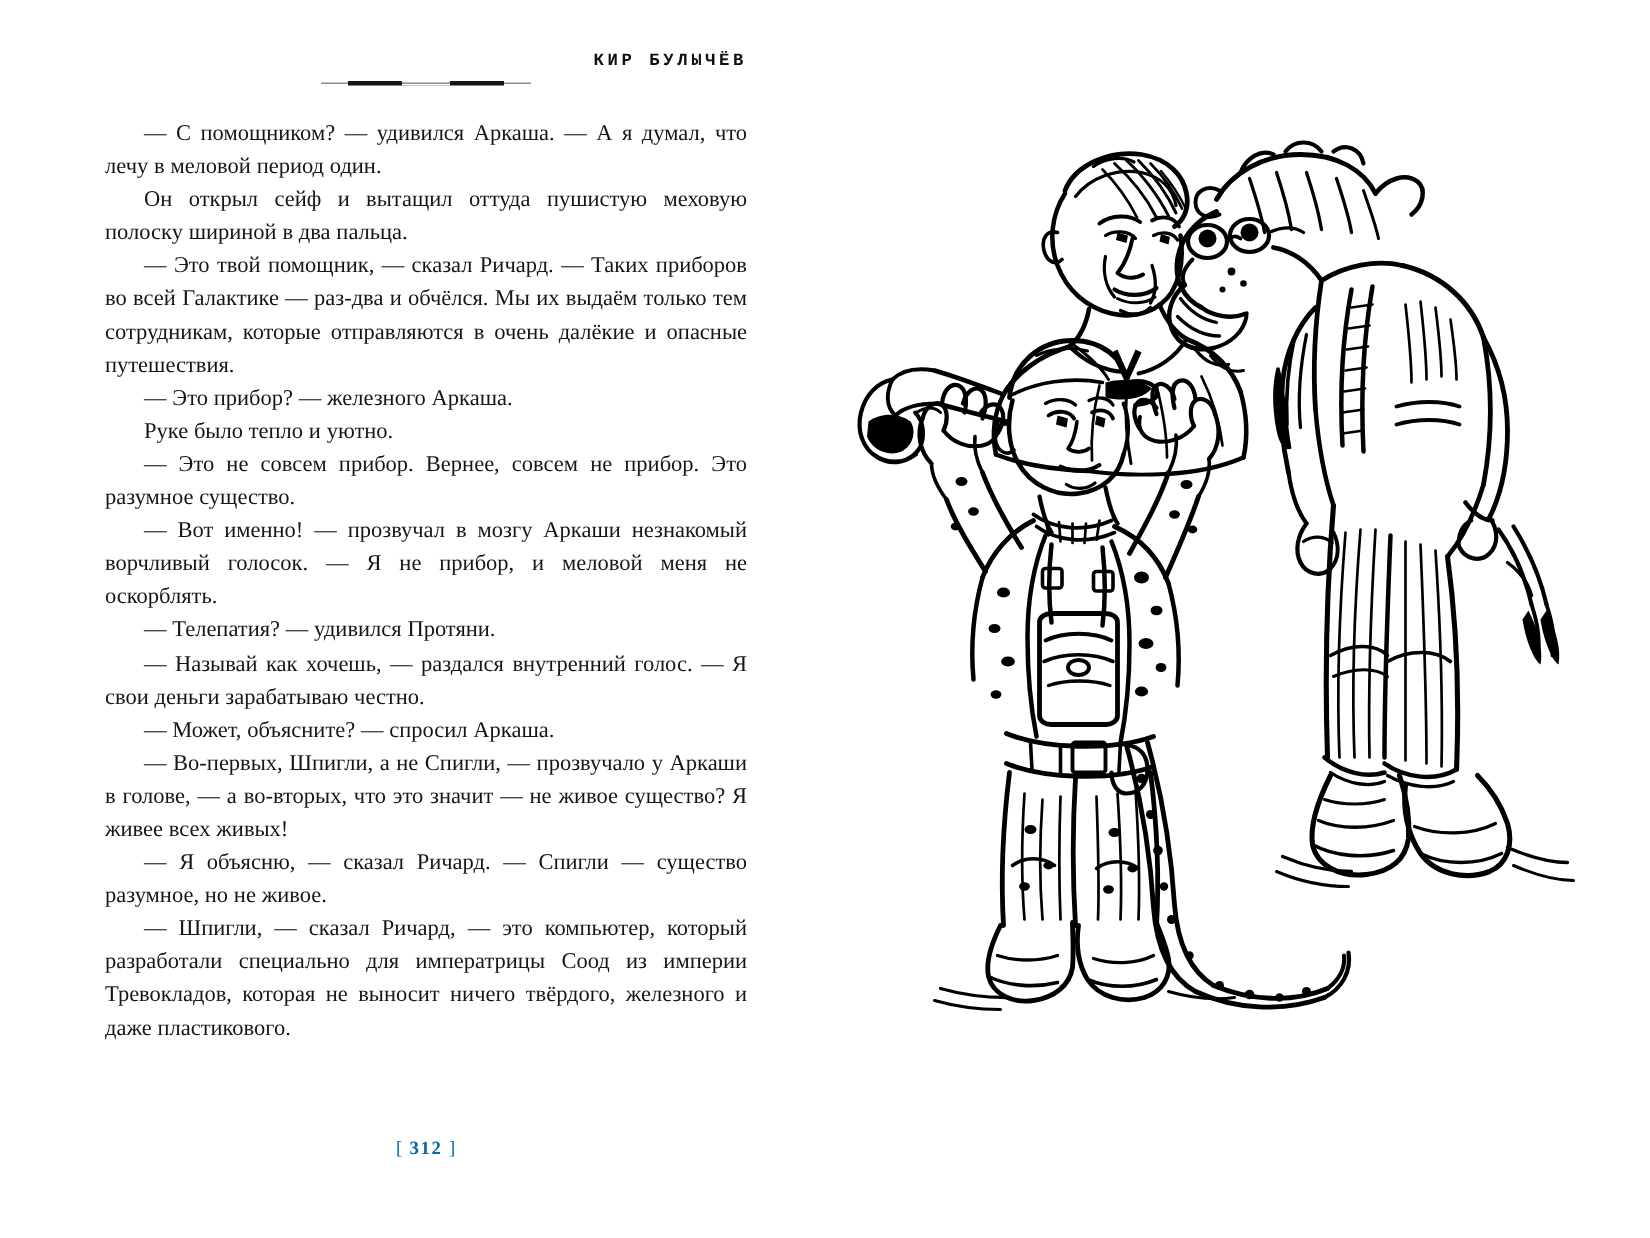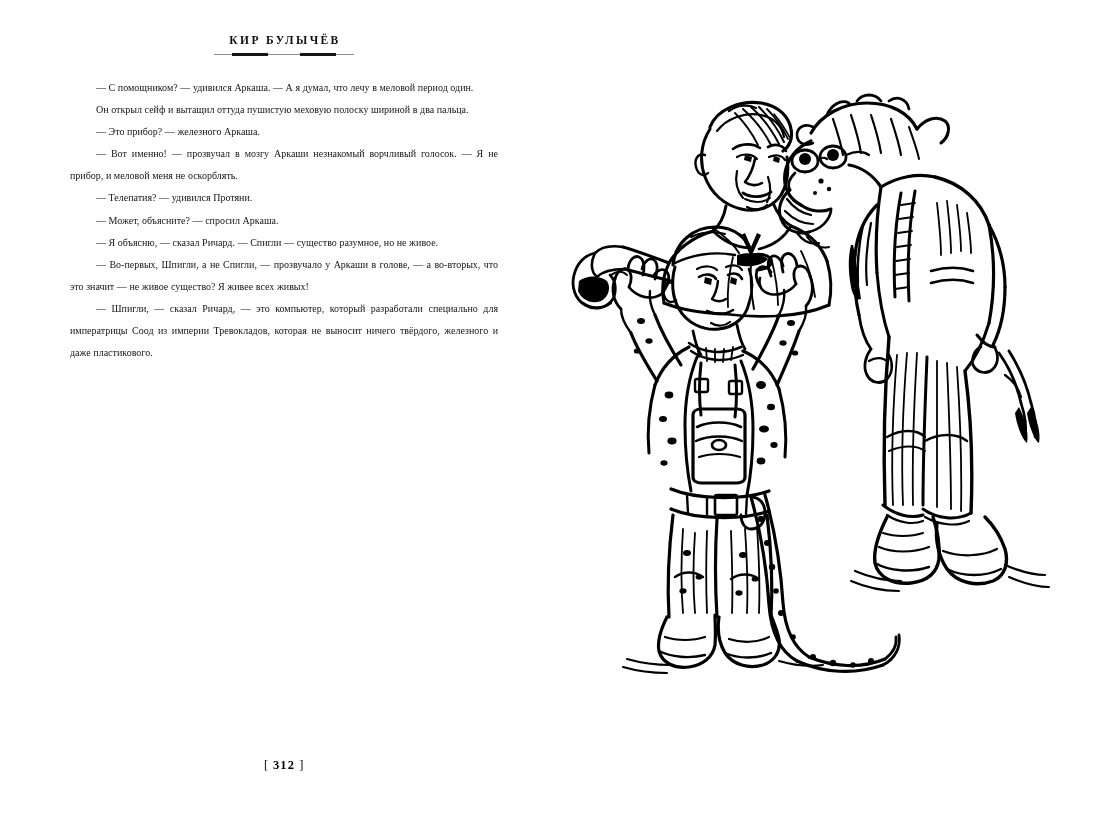--- a/index.html
+++ b/index.html
@@ -23,22 +23,22 @@
 
   
   .text-column {
     position: absolute;
     left: 70px;
     top: 34px;
     width: 428px;
   }
 
   .running-head {
-    text-align: center;
-    font-family: Liberation Serif, serif;
+    text-align: right;
+    font-family: Liberation Mono, monospace;
     font-size: 11.5px;
     font-weight: bold;
     letter-spacing: 2.4px;
     text-transform: uppercase;
     color: #111111;
     margin: 0 0 6px 0;
     padding-left: 2px;
   }
 
   .head-rule {
@@ -75,39 +75,39 @@
     position: absolute;
     left: 54px;
     width: 32px;
     top: 2px;
     height: 1px;
     background: #8c8c8c;
   }
 
   .body-text p {
     margin: 0;
-    font-size: 10px;
+    font-size: 15px;
     line-height: 22.1px;
     text-align: justify;
     text-indent: 26px;
     hyphens: manual;
     word-spacing: 0.1px;
     color: #14141a;
   }
 
   .folio {
     position: absolute;
     left: 70px;
     width: 428px;
     top: 758px;
     text-align: center;
     font-size: 12.5px;
     font-weight: bold;
     letter-spacing: 1.1px;
-    color: #000000;
+    color: #0369a1;
   }
   .folio .bracket {
     font-weight: normal;
     letter-spacing: 0.5px;
   }
 
   
   .illustration {
     position: absolute;
     left: 565px;
@@ -135,26 +135,30 @@
     <div class="head-rule">
       <div class="hair"></div>
       <div class="thick"></div>
       <div class="gap"></div>
       <div class="gapline"></div>
     </div>
 
     <div class="body-text">
       <p>— С помощником? — удивился Аркаша. — А я думал, что лечу в меловой период один.</p>
       <p>Он открыл сейф и вытащил оттуда пушистую меховую полоску шириной в два пальца.</p>
+      <p>— Это твой помощник, — сказал Ричард. — Таких приборов во всей Галактике — раз-два и обчёлся. Мы их выдаём только тем сотрудникам, которые отправляются в очень далёкие и опасные путешествия.</p>
       <p>— Это прибор? — железного Аркаша.</p>
+      <p>Руке было тепло и уютно.</p>
+      <p>— Это не совсем прибор. Вернее, совсем не прибор. Это разумное существо.</p>
       <p>— Вот именно! — прозвучал в мозгу Аркаши незнакомый ворчливый голосок. — Я не прибор, и меловой меня не оскорблять.</p>
       <p>— Телепатия? — удивился Протяни.</p>
+      <p>— Называй как хочешь, — раздался внутренний голос. — Я свои деньги зарабатываю честно.</p>
       <p>— Может, объясните? — спросил Аркаша.</p>
+      <p>— Во-первых, Шпигли, а не Спигли, — прозвучало у Аркаши в голове, — а во-вторых, что это значит — не живое существо? Я живее всех живых!</p>
       <p>— Я объясню, — сказал Ричард. — Спигли — существо разумное, но не живое.</p>
-      <p>— Во-первых, Шпигли, а не Спигли, — прозвучало у Аркаши в голове, — а во-вторых, что это значит — не живое существо? Я живее всех живых!</p>
       <p>— Шпигли, — сказал Ричард, — это компьютер, который разработали специально для императрицы Соод из империи Тревокладов, которая не выносит ничего твёрдого, железного и даже пластикового.</p>
     </div>
   </div>
 
   <div class="folio">
     <span class="bracket">[</span>
     <span>312</span>
     <span class="bracket">]</span>
   </div>
 

